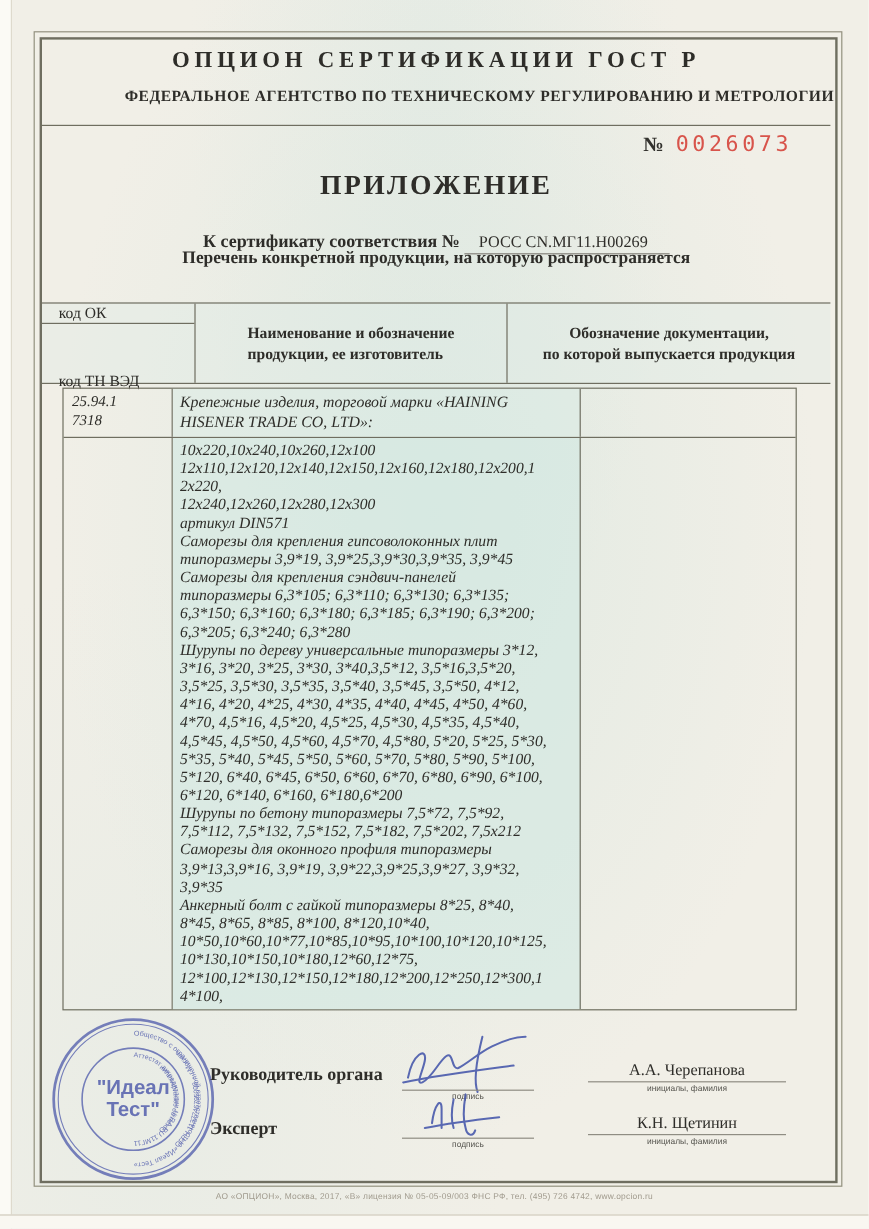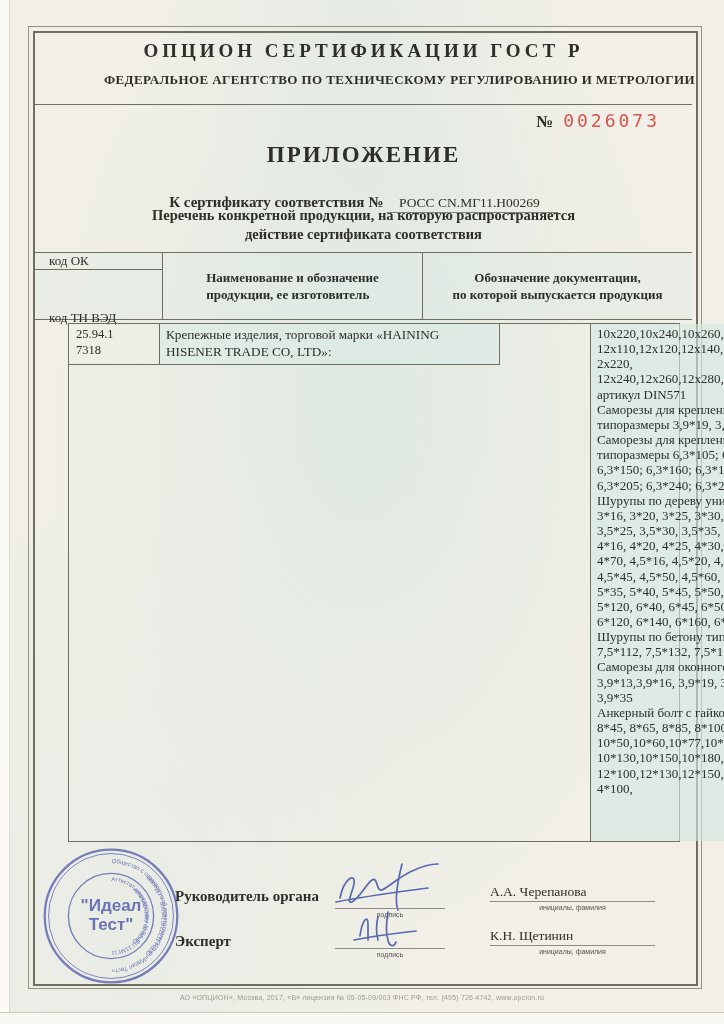--- a/index.html
+++ b/index.html
@@ -31,33 +31,33 @@
   .certline .num{font-size:13.5px;border-bottom:1px solid #84827a;padding:0 18px 2px 12px;}
   .subt{left:35px;width:657px;font-size:14.5px;font-weight:bold;}
   
   .hdr-table{position:absolute;left:35px;top:252px;width:657px;height:66px;border-top:1.5px solid #6f6e60;border-bottom:1.5px solid #6f6e60;display:flex;background:rgba(220,236,230,.35);}
   .hdr-c1{width:127px;border-right:1.5px solid #6f6e60;display:flex;flex-direction:column;gap:40px;}
   .hdr-c1 div{flex:1;display:flex;align-items:center;padding-left:14px;font-size:13px;}
   .hdr-c1 div:first-child{border-bottom:1.5px solid #6f6e60;}
   .hdr-c2{width:259px;border-right:1.5px solid #6f6e60;display:flex;align-items:center;justify-content:center;font-size:13px;font-weight:bold;white-space:pre-line;line-height:17px;}
   .hdr-c3{flex:1;display:flex;align-items:center;justify-content:center;text-align:center;font-size:13px;font-weight:bold;white-space:pre-line;line-height:17px;}
   
-  .body-table{position:absolute;left:68px;top:323px;width:610px;height:517px;border:1.5px solid #6f6e60;display:flex;flex-direction:row;}
+  .body-table{position:absolute;left:52px;top:323px;width:610px;height:517px;border:1.5px solid #6f6e60;display:flex;flex-direction:column;font-style:italic;}
   .bt-row1{height:40px;border-bottom:1.5px solid #6f6e60;display:flex;}
   .bt-row2{flex:1;display:flex;}
   .c1{width:79px;border-right:1.5px solid #6f6e60;padding:2px 4px 0 7px;font-size:12.5px;white-space:pre-line;line-height:16px;}
   .c2{width:329px;border-right:1.5px solid #6f6e60;padding:2px 4px 0 6px;font-size:13.2px;white-space:pre-line;line-height:17px;}
   .c3{flex:1;}
   .bt-row1 .c2{background:rgba(215,235,228,.45);}
   .bt-row2 .c2{background:rgba(210,233,226,.62);line-height:15.15px;font-size:13px;}
   
   .sig-label{font-size:15px;font-weight:bold;white-space:nowrap;}
   .u-line{position:absolute;border-top:1px solid #8f8d83;}
   .cap{position:absolute;font-size:7px;color:#55544e;text-align:center;font-family:"Liberation Sans",sans-serif;}
-  .name{position:absolute;font-size:13.5px;white-space:nowrap;}
+  .name{position:absolute;font-size:13.5px;text-align:center;white-space:nowrap;}
   .sig-svg{position:absolute;}
   .footer{position:absolute;left:0;top:994px;width:724px;text-align:center;font-size:7px;color:#a09a8d;font-family:"Liberation Sans",sans-serif;letter-spacing:.2px;}
   .stamp{position:absolute;left:40px;top:845px;}
 </style>
 </head>
 <body>
 
 <div class="page">
   <div class="edge-left"></div>
   <div class="edge-bottom"></div>
@@ -73,21 +73,20 @@
   </div>
 
   <div class="abs ctr appendix">ПРИЛОЖЕНИЕ</div>
 
   <div class="abs ctr certline">
     <span class="lbl">К сертификату соответствия №</span>
     <span class="num">РОСС CN.МГ11.Н00269</span>
   </div>
 
   <div class="abs ctr subt" style="top:207px;">Перечень конкретной продукции,  на которую распространяется</div>
-  <div class="abs ctr subt" style="top:226px;">действие сертификата соответствия</div>
 
   <div class="hdr-table">
     <div class="hdr-c1">
       <div>код ОК</div>
       <div>код ТН ВЭД</div>
     </div>
     <div class="hdr-c2">Наименование и обозначение
 продукции, ее изготовитель</div>
     <div class="hdr-c3">Обозначение документации,
 по которой выпускается продукция</div>

